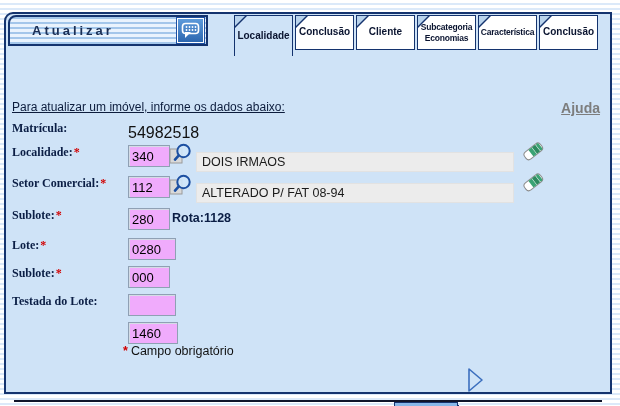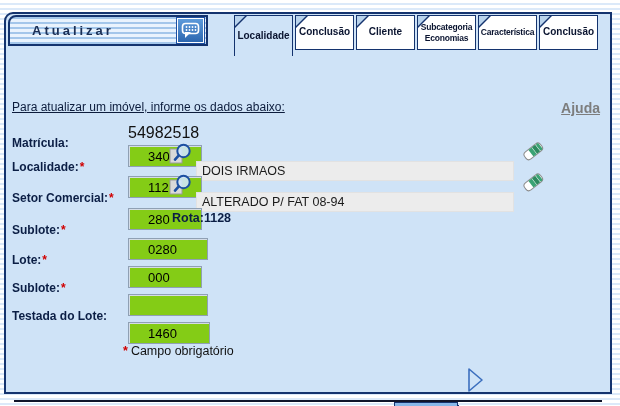--- a/index.html
+++ b/index.html
@@ -44,35 +44,35 @@
   }
   .tab.active{height:41px;background:#cfe3f7;border-bottom:none;}
   .tab.xs{font-size:8.5px;letter-spacing:-0.2px;}
   .tab::before{content:"";position:absolute;left:0;top:0;width:0;height:0;
     border-top:12px solid #14336e;border-right:12px solid transparent;}
   .tab::after{content:"";position:absolute;left:0;top:0;width:0;height:0;
     border-top:10px solid #b9d3ec;border-right:10px solid transparent;}
   
   .content{position:absolute;left:0;top:42px;right:0;bottom:0;}
   .row{position:absolute;left:6px;right:6px;height:24px;}
-  .lbl{position:absolute;left:0;top:15px;font-size:12px;font-weight:bold;color:#0b1e45;white-space:nowrap;}
+  .lbl{position:absolute;left:0;top:0;font-size:12px;font-weight:bold;color:#0b1e45;white-space:nowrap;font-family:Liberation Serif, serif;}
   .req{color:#d10000;font-weight:bold;margin-left:1px;}
   .intro{position:absolute;left:6px;top:44px;font-size:12px;color:#0c1c3c;text-decoration:underline;}
   .help-link{position:absolute;right:10px;top:44px;font-size:14px;font-weight:bold;
     color:#7d7d7d;text-decoration:underline;cursor:pointer;}
   .static-val{position:absolute;left:116px;top:3px;font-size:16px;color:#111111;}
   .inp{
     position:absolute;left:116px;top:0;height:18px;border:1px solid #8fa0b4;
-    background:#84cc16;font-family:inherit;font-size:13px;color:#000;padding:1px 19px;
+    background:#f0abfc;font-family:inherit;font-size:13px;color:#000;padding:1px 3px;
     box-shadow:inset 1px 1px 0 #d4dce6;
   }
   .inp.w40{width:34px;} .inp.w46{width:40px;} .inp.w48{width:42px;}
   .lookup{position:absolute;left:156px;top:-4px;width:26px;height:26px;cursor:pointer;}
   .desc{
-    position:absolute;left:184px;top:16px;width:318px;height:20px;box-sizing:border-box;
+    position:absolute;left:184px;top:7px;width:318px;height:20px;box-sizing:border-box;
     background:#ececec;border:1px solid #e2e2e2;font-size:12.5px;color:#1a1a1a;
     line-height:18px;padding-left:5px;white-space:nowrap;overflow:hidden;
   }
   .eraser{position:absolute;left:508px;top:-7px;width:26px;height:26px;cursor:pointer;}
   .rota{position:absolute;left:160px;top:3px;font-size:12.5px;font-weight:bold;color:#0b1e45;}
   .note{position:absolute;left:116px;top:288px;font-size:12.5px;color:#111;}
   .note .req{margin-right:3px;}
   
   .btn{
     position:absolute;height:21px;box-sizing:border-box;

